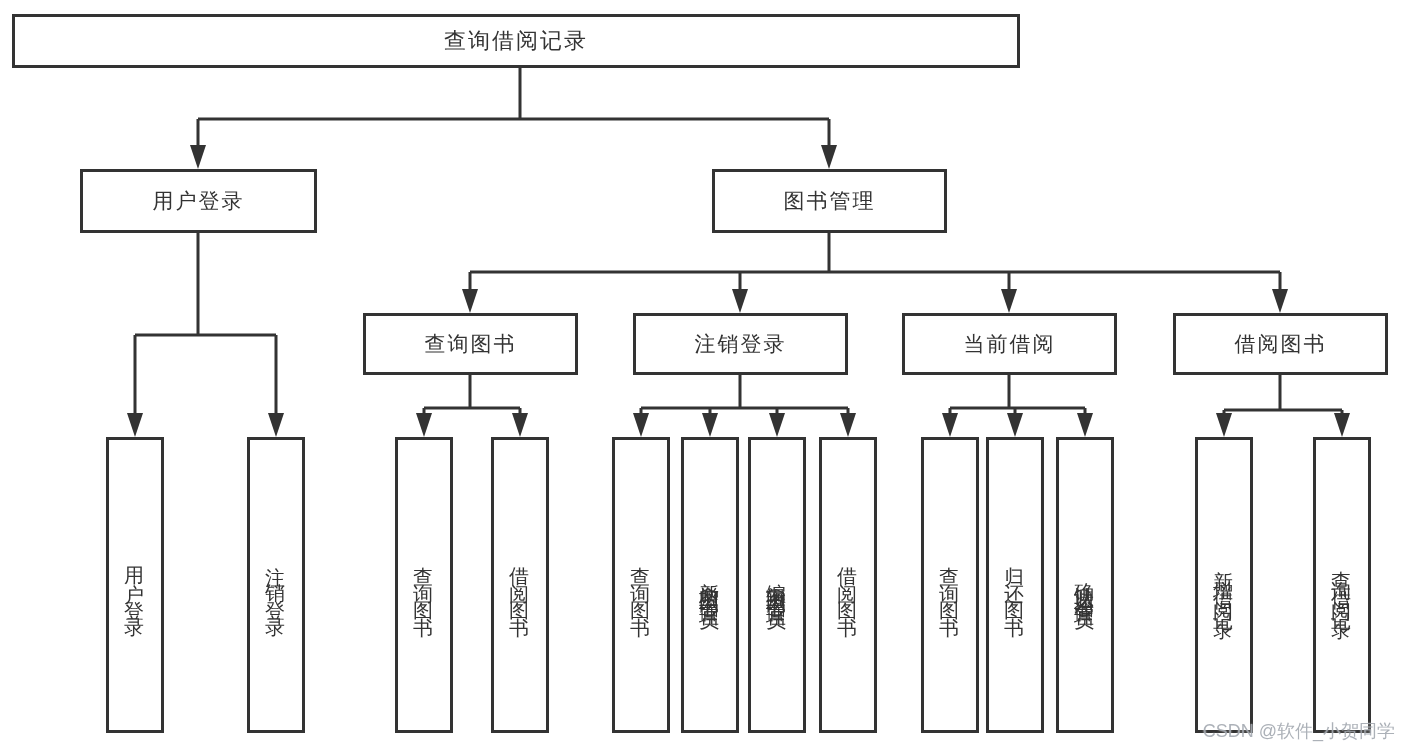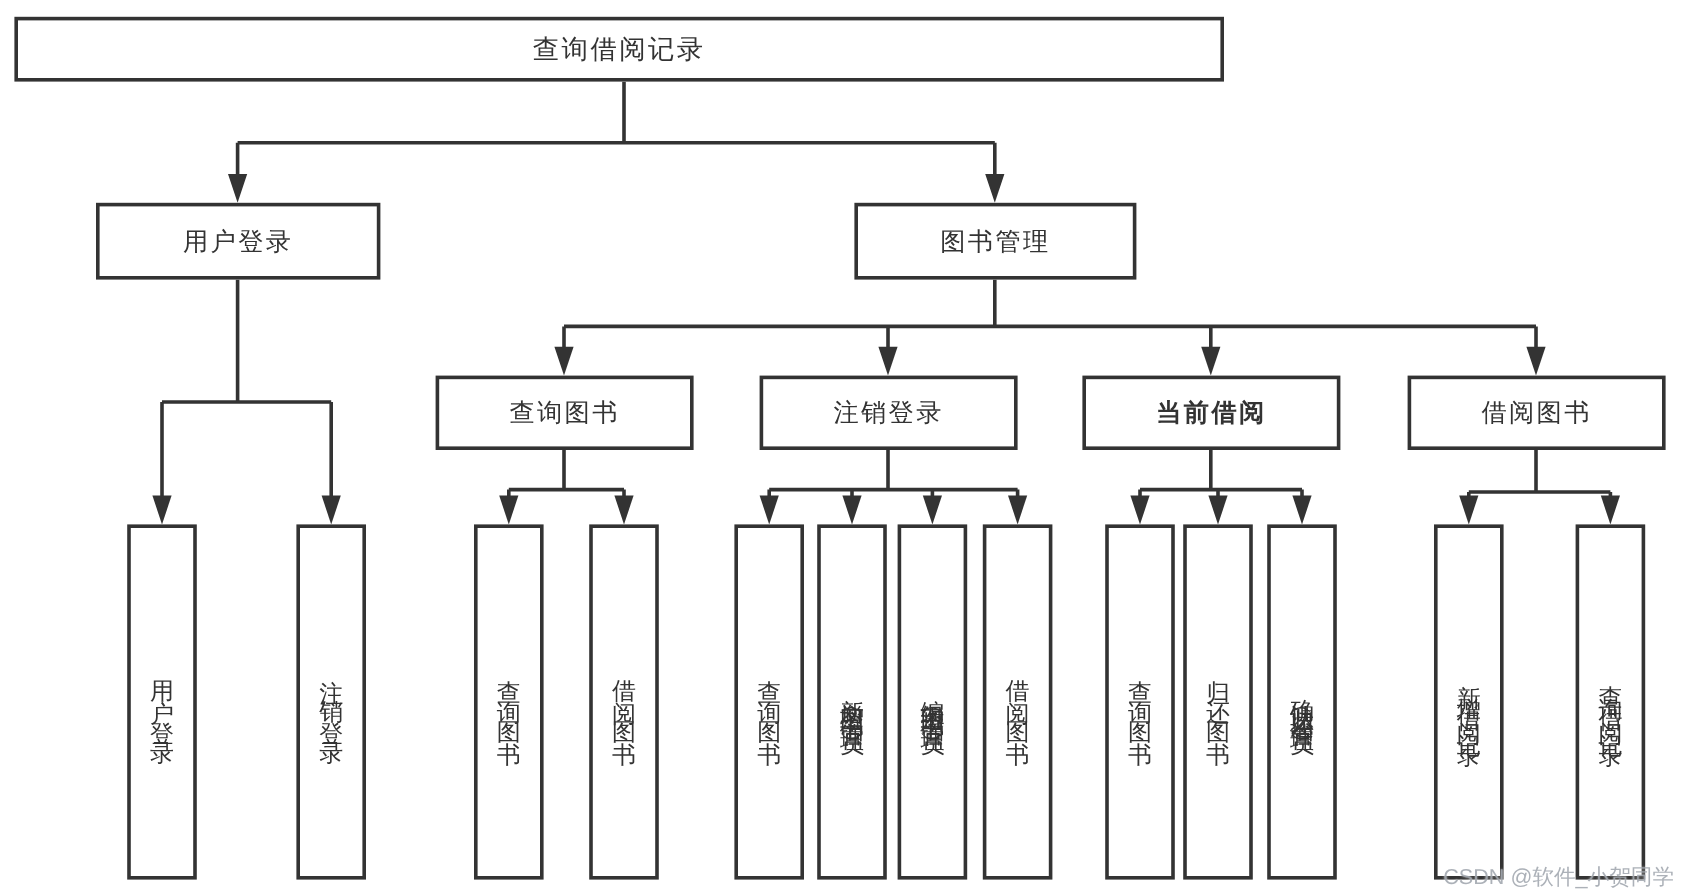--- a/index.html
+++ b/index.html
@@ -128,21 +128,21 @@
   <div class="node" style="left:712px;top:169px;width:235px;height:64px;">
     <span class="hlabel">图书管理</span>
   </div>
 
   <div class="node" style="left:363px;top:313px;width:215px;height:62px;">
     <span class="hlabel">查询图书</span>
   </div>
   <div class="node" style="left:633px;top:313px;width:215px;height:62px;">
     <span class="hlabel">注销登录</span>
   </div>
-  <div class="node" style="left:902px;top:313px;width:215px;height:62px;font-weight:bold;">
+  <div class="node" style="left:902px;top:313px;width:215px;height:62px;">
     <span class="hlabel">当前借阅</span>
   </div>
   <div class="node" style="left:1173px;top:313px;width:215px;height:62px;">
     <span class="hlabel">借阅图书</span>
   </div>
 
   <div class="node" style="left:106px;top:437px;width:58px;height:296px;">
     <span class="vlabel sp4">用户登录</span>
   </div>
   <div class="node" style="left:247px;top:437px;width:58px;height:296px;">

